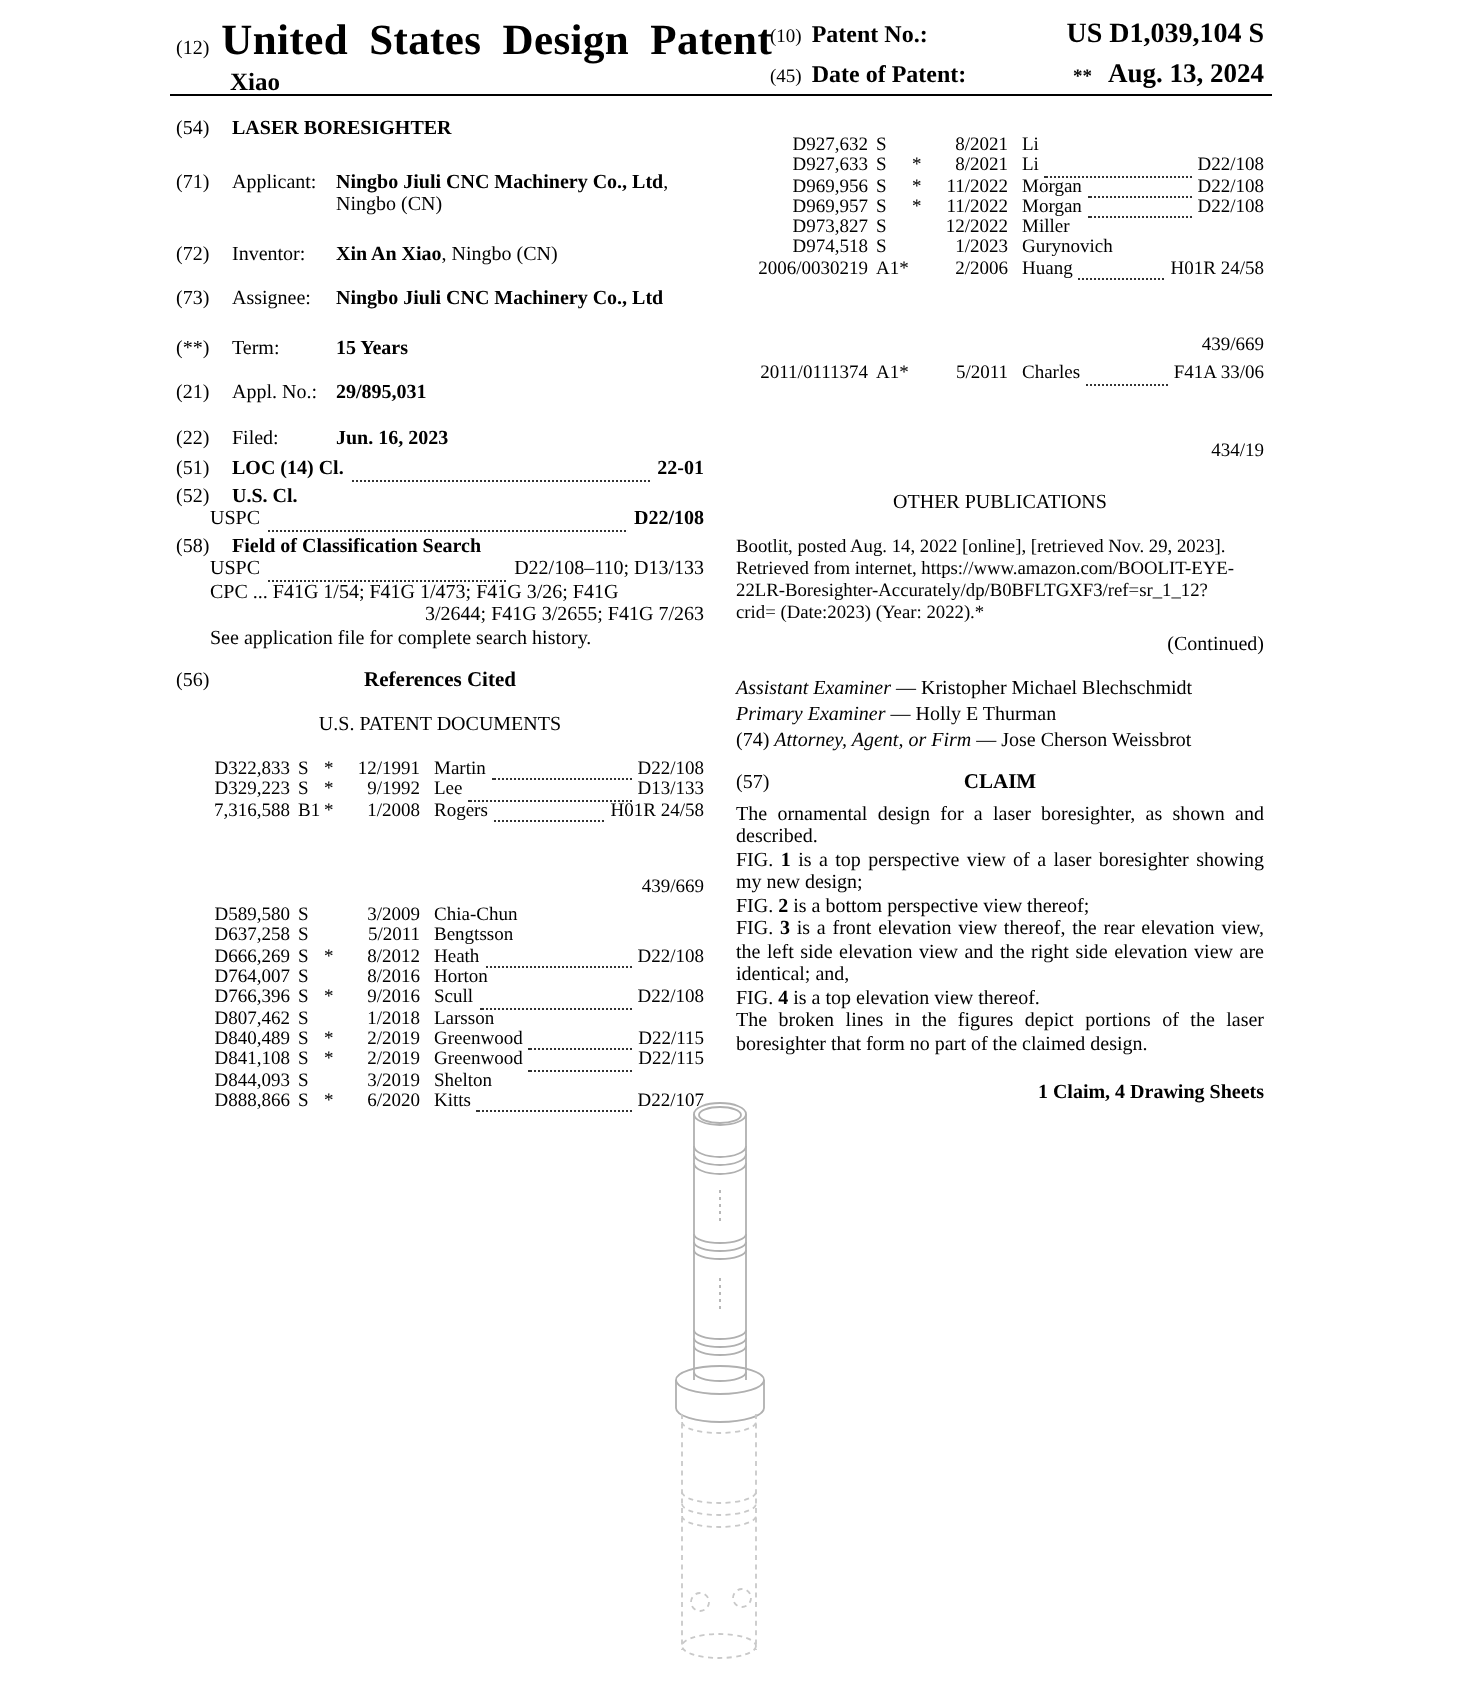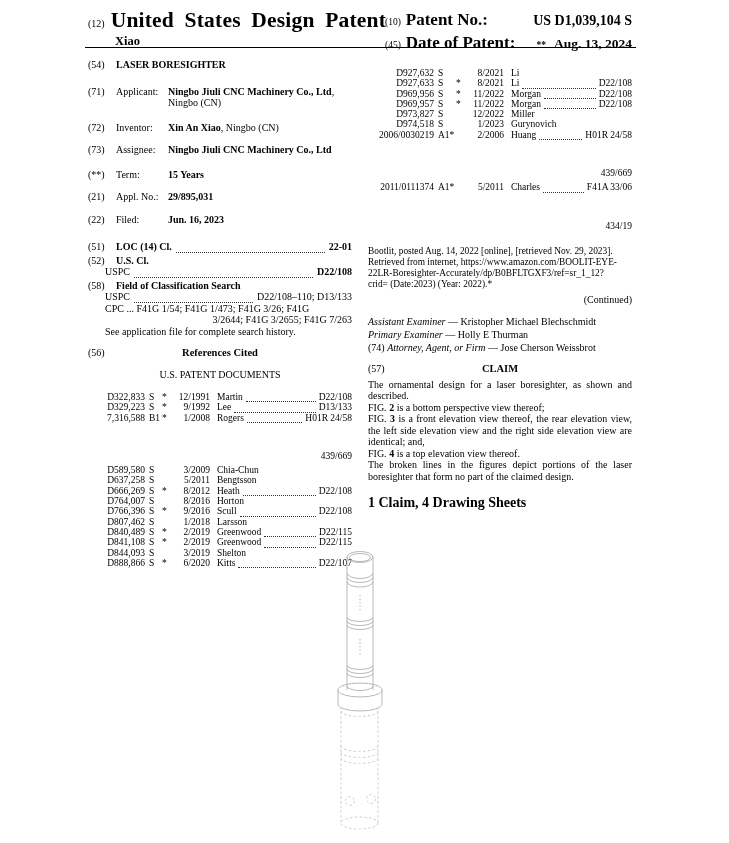--- a/index.html
+++ b/index.html
@@ -7,35 +7,35 @@
         font-family:"Liberation Serif","DejaVu Serif",serif;color:#000;}
   
   .hdr-left{position:absolute;left:88px;top:8px;}
   .hdr-title-row{display:flex;align-items:baseline;}
   .tag12{font-size:10px;margin-right:6px;}
   .main-title{font-size:21.5px;font-weight:bold;word-spacing:5px;letter-spacing:.2px;}
   .author{font-size:12.5px;font-weight:bold;margin-left:27px;margin-top:1px;}
   .hdr-right{position:absolute;left:385px;top:10px;width:247px;font-size:13px;}
   .hdr-right .row{display:flex;align-items:baseline;margin-bottom:3px;}
   .smalltag{font-size:9.5px;margin-right:5px;}
-  .hlabel{font-weight:bold;font-size:17px;}
+  .hlabel{font-weight:bold;font-size:12px;}
   .hval{margin-left:auto;font-weight:bold;font-size:14px;}
   .stars{font-size:9.5px;font-weight:bold;margin:0 8px 0 auto;}
   .hval2{font-weight:bold;font-size:13.5px;}
   .rule{position:absolute;left:85px;top:47px;width:551px;border-top:1.6px solid #000;}
   
   .col-left{position:absolute;left:88px;top:52px;width:264px;}
   .col-right{position:absolute;left:368px;top:60px;width:264px;}
   .fld{display:flex;font-size:10px;line-height:11.5px;}
   .fnum{width:28px;flex-shrink:0;}
   .flbl{width:52px;flex-shrink:0;}
   .fval{flex:1;}
   b{font-weight:bold;}
   .mb16{margin-bottom:15px;} .mb14{margin-bottom:13px;} .mb12{margin-bottom:11px;}
-  .mb10{margin-bottom:10px;} .mb4{margin-bottom:16px;} .mb2{margin-bottom:2px;} .mb0{margin-bottom:0;}
+  .mb10{margin-bottom:10px;} .mb4{margin-bottom:4px;} .mb2{margin-bottom:2px;} .mb0{margin-bottom:0;}
   .mt6{margin-top:7px;}
   .indent{margin-left:17px;font-size:10px;line-height:11.5px;}
   .rowflex{display:flex;align-items:baseline;}
   .leader{flex:1;border-bottom:1px dotted #333;margin:0 4px;align-self:flex-end;height:3px;min-width:8px;}
   .r-align{text-align:right;}
   .sec-head{position:relative;text-align:center;font-size:10px;margin-bottom:11px;}
   .sec-head .fnum{position:absolute;left:0;top:0;width:auto;}
   .sec-head b{font-size:10.5px;}
   .plain-head{text-align:center;font-size:10px;margin-bottom:12px;}
   
@@ -51,21 +51,21 @@
   .r-cls{text-align:right;}
   .ref-cont{font-size:9.5px;line-height:10.3px;text-align:right;margin-top:28px;}
   .gap{margin-bottom:4px;}
   .refs-right{margin-top:8px;margin-bottom:15px;}
   
   .pub-line{font-size:9.4px;line-height:11px;}
   .continued{text-align:right;font-size:10px;margin:4px 0 10px;}
   .exam-line{font-size:10px;line-height:13px;}
   .claim-text,.desc-par{font-size:10px;line-height:11.5px;text-align:justify;margin:0 0 0 0;}
   .desc-par .fignum{font-weight:bold;}
-  .sheets{text-align:left;font-weight:bold;font-size:14px;margin-top:13px;}
+  .sheets{text-align:right;font-weight:bold;font-size:10px;margin-top:13px;}
   .it{font-style:italic;}
   
   .figure{position:absolute;left:288px;top:543px;width:150px;height:300px;}
 </style>
 </head>
 <body>
 
 <div class="page">
 
   <div class="hdr-left">
@@ -349,20 +349,21 @@
           <span class="r-kind">A1*</span>
           <span class="r-star"></span>
           <span class="r-date">5/2011</span>
           <span class="r-name">Charles</span>
           <span class="r-leader"></span>
           <span class="r-cls">F41A 33/06</span>
         </div>
         <div class="ref-cont">434/19</div>
       </div>
 
+    <div class="plain-head">OTHER PUBLICATIONS</div>
     <div>
       <div class="pub-line">Bootlit, posted Aug. 14, 2022 [online], [retrieved Nov. 29, 2023].</div>
       <div class="pub-line">Retrieved from internet, https://www.amazon.com/BOOLIT-EYE-</div>
       <div class="pub-line">22LR-Boresighter-Accurately/dp/B0BFLTGXF3/ref=sr_1_12?</div>
       <div class="pub-line">crid= (Date:2023) (Year: 2022).*</div>
     </div>
     <div class="continued">(Continued)</div>
 
     <div style="margin-bottom:9px;">
       <div class="exam-line"><span class="it">Assistant Examiner</span><span> — Kristopher Michael Blechschmidt</span></div>
@@ -370,20 +371,21 @@
       <div class="exam-line"><span>(74) </span><span class="it">Attorney, Agent, or Firm</span><span> — Jose Cherson Weissbrot</span></div>
     </div>
 
     <div class="sec-head" style="margin-bottom:5px;">
       <span class="fnum">(57)</span>
       <b>CLAIM</b>
     </div>
     <p class="claim-text">The ornamental design for a laser boresighter, as shown and described.</p>
 
 
+    <p class="desc-par"><span>FIG. </span><span class="fignum">1</span><span> is a top perspective view of a laser boresighter showing my new design;</span></p>
     <p class="desc-par"><span>FIG. </span><span class="fignum">2</span><span> is a bottom perspective view thereof;</span></p>
     <p class="desc-par"><span>FIG. </span><span class="fignum">3</span><span> is a front elevation view thereof, the rear elevation view, the left side elevation view and the right side elevation view are identical; and,</span></p>
     <p class="desc-par"><span>FIG. </span><span class="fignum">4</span><span> is a top elevation view thereof.</span></p>
     <p class="desc-par">The broken lines in the figures depict portions of the laser boresighter that form no part of the claimed design.</p>
 
     <div class="sheets">1 Claim, 4 Drawing Sheets</div>
   </div>
 
   <svg class="figure" viewBox="0 0 150 300" aria-hidden="true">
     <g fill="none" stroke-width="0.9" stroke="#b0b0b0">

